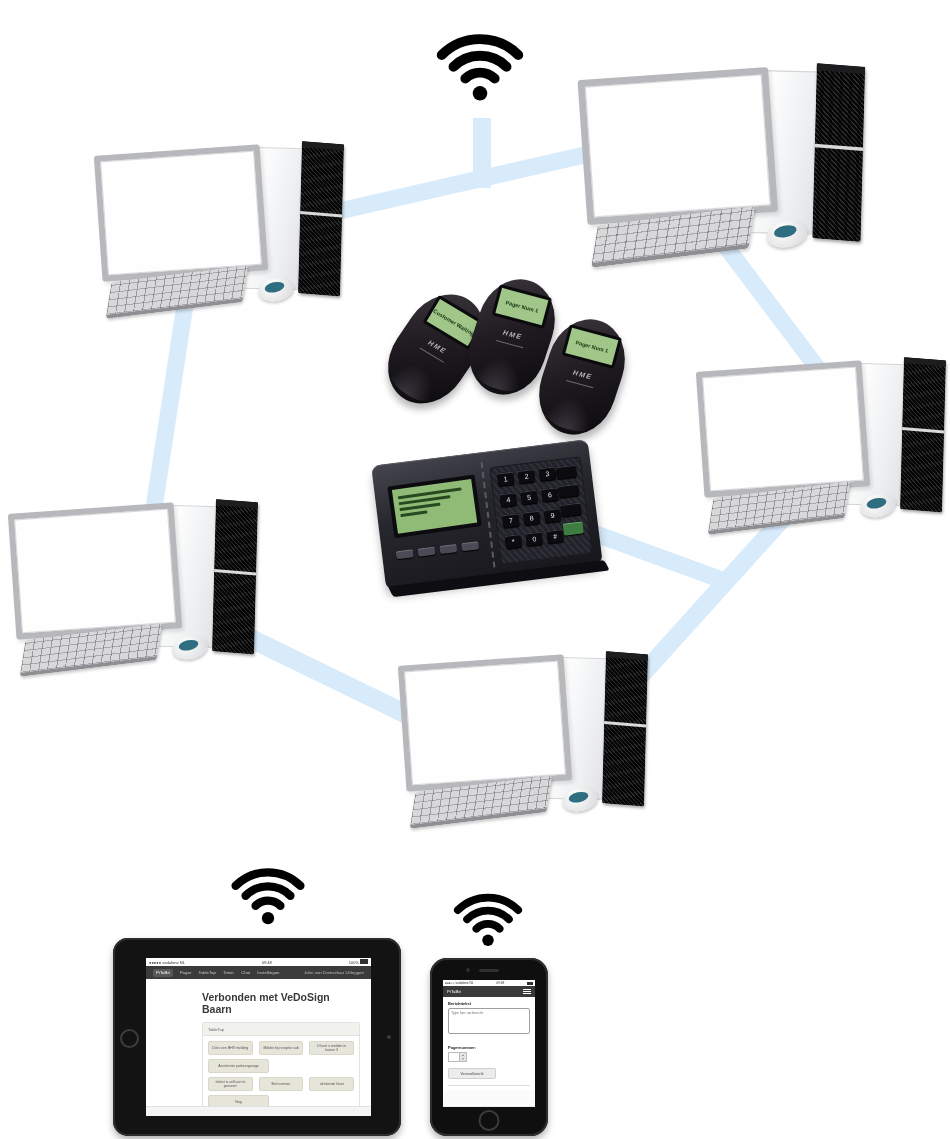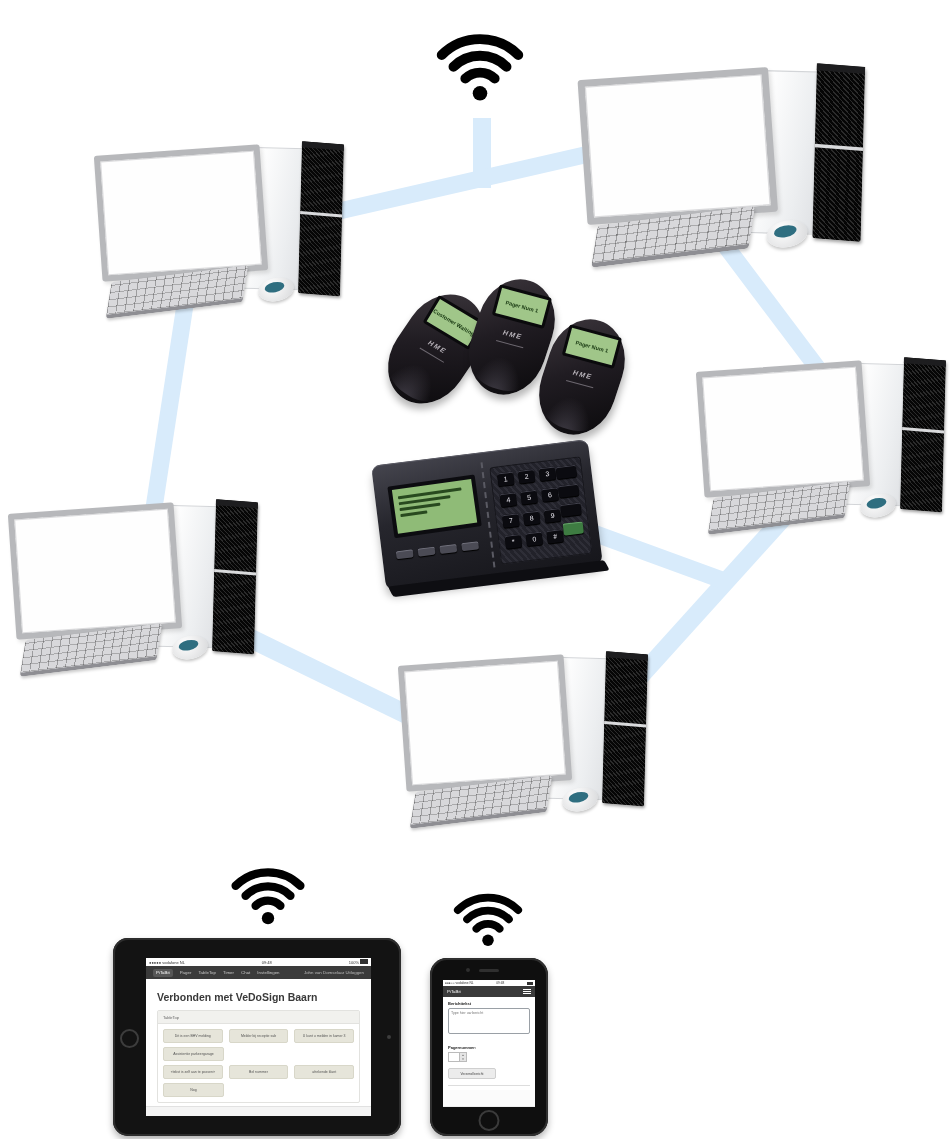--- a/index.html
+++ b/index.html
@@ -89,21 +89,21 @@
       border:2px solid #3d3d3d;border-radius:50%;}
   .t-cam{position:absolute;right:10px;top:50%;margin-top:-2px;width:4px;height:4px;background:#3d3d3d;border-radius:50%;}
   .t-screen{position:absolute;left:33px;top:20px;width:225px;height:158px;background:#fff;overflow:hidden;}
   .t-status{height:8px;display:flex;justify-content:space-between;align-items:center;
       padding:0 3px;font-size:4px;color:#333;}
   .t-status .bat{display:inline-block;width:6px;height:3px;border:0.5px solid #333;margin-left:1px;background:#333;}
   .t-nav{height:13px;background:#3b3b3b;display:flex;align-items:center;gap:7px;padding:0 7px;
       font-size:4.4px;color:#c7c7c7;white-space:nowrap;}
   .t-nav .active{color:#fff;background:#575757;padding:1.5px 3px;border-radius:2px;}
   .t-nav .user{margin-left:auto;color:#bdbdbd;}
-  .t-body{padding:2px 11px 17px 11px;}
+  .t-body{padding:2px 11px 17px 11px;margin-left:45px;}
   .t-head{font-size:10.5px;font-weight:bold;color:#3a3a3a;margin:10px 0 7px 0;}
   .t-panel{border:1px solid #e2e2df;border-radius:2px;background:#fff;}
   .t-panel-h{background:#f1f1ee;border-bottom:1px solid #e2e2df;font-size:4px;color:#666;padding:3.5px 5px;}
   .t-grid{padding:5px;display:flex;flex-direction:column;gap:4px;}
   .t-row{display:flex;gap:6px;}
   .t-btn{width:61px;height:14px;background:#e6e5da;border:1px solid #d8d7c9;border-radius:2px;
       font-size:3.5px;color:#555;display:flex;align-items:center;justify-content:center;
       text-align:center;padding:0 2px;box-sizing:border-box;}
   .t-foot{position:absolute;bottom:0;left:0;right:0;height:9px;background:#f4f4f4;border-top:1px solid #e1e1e1;}
 

